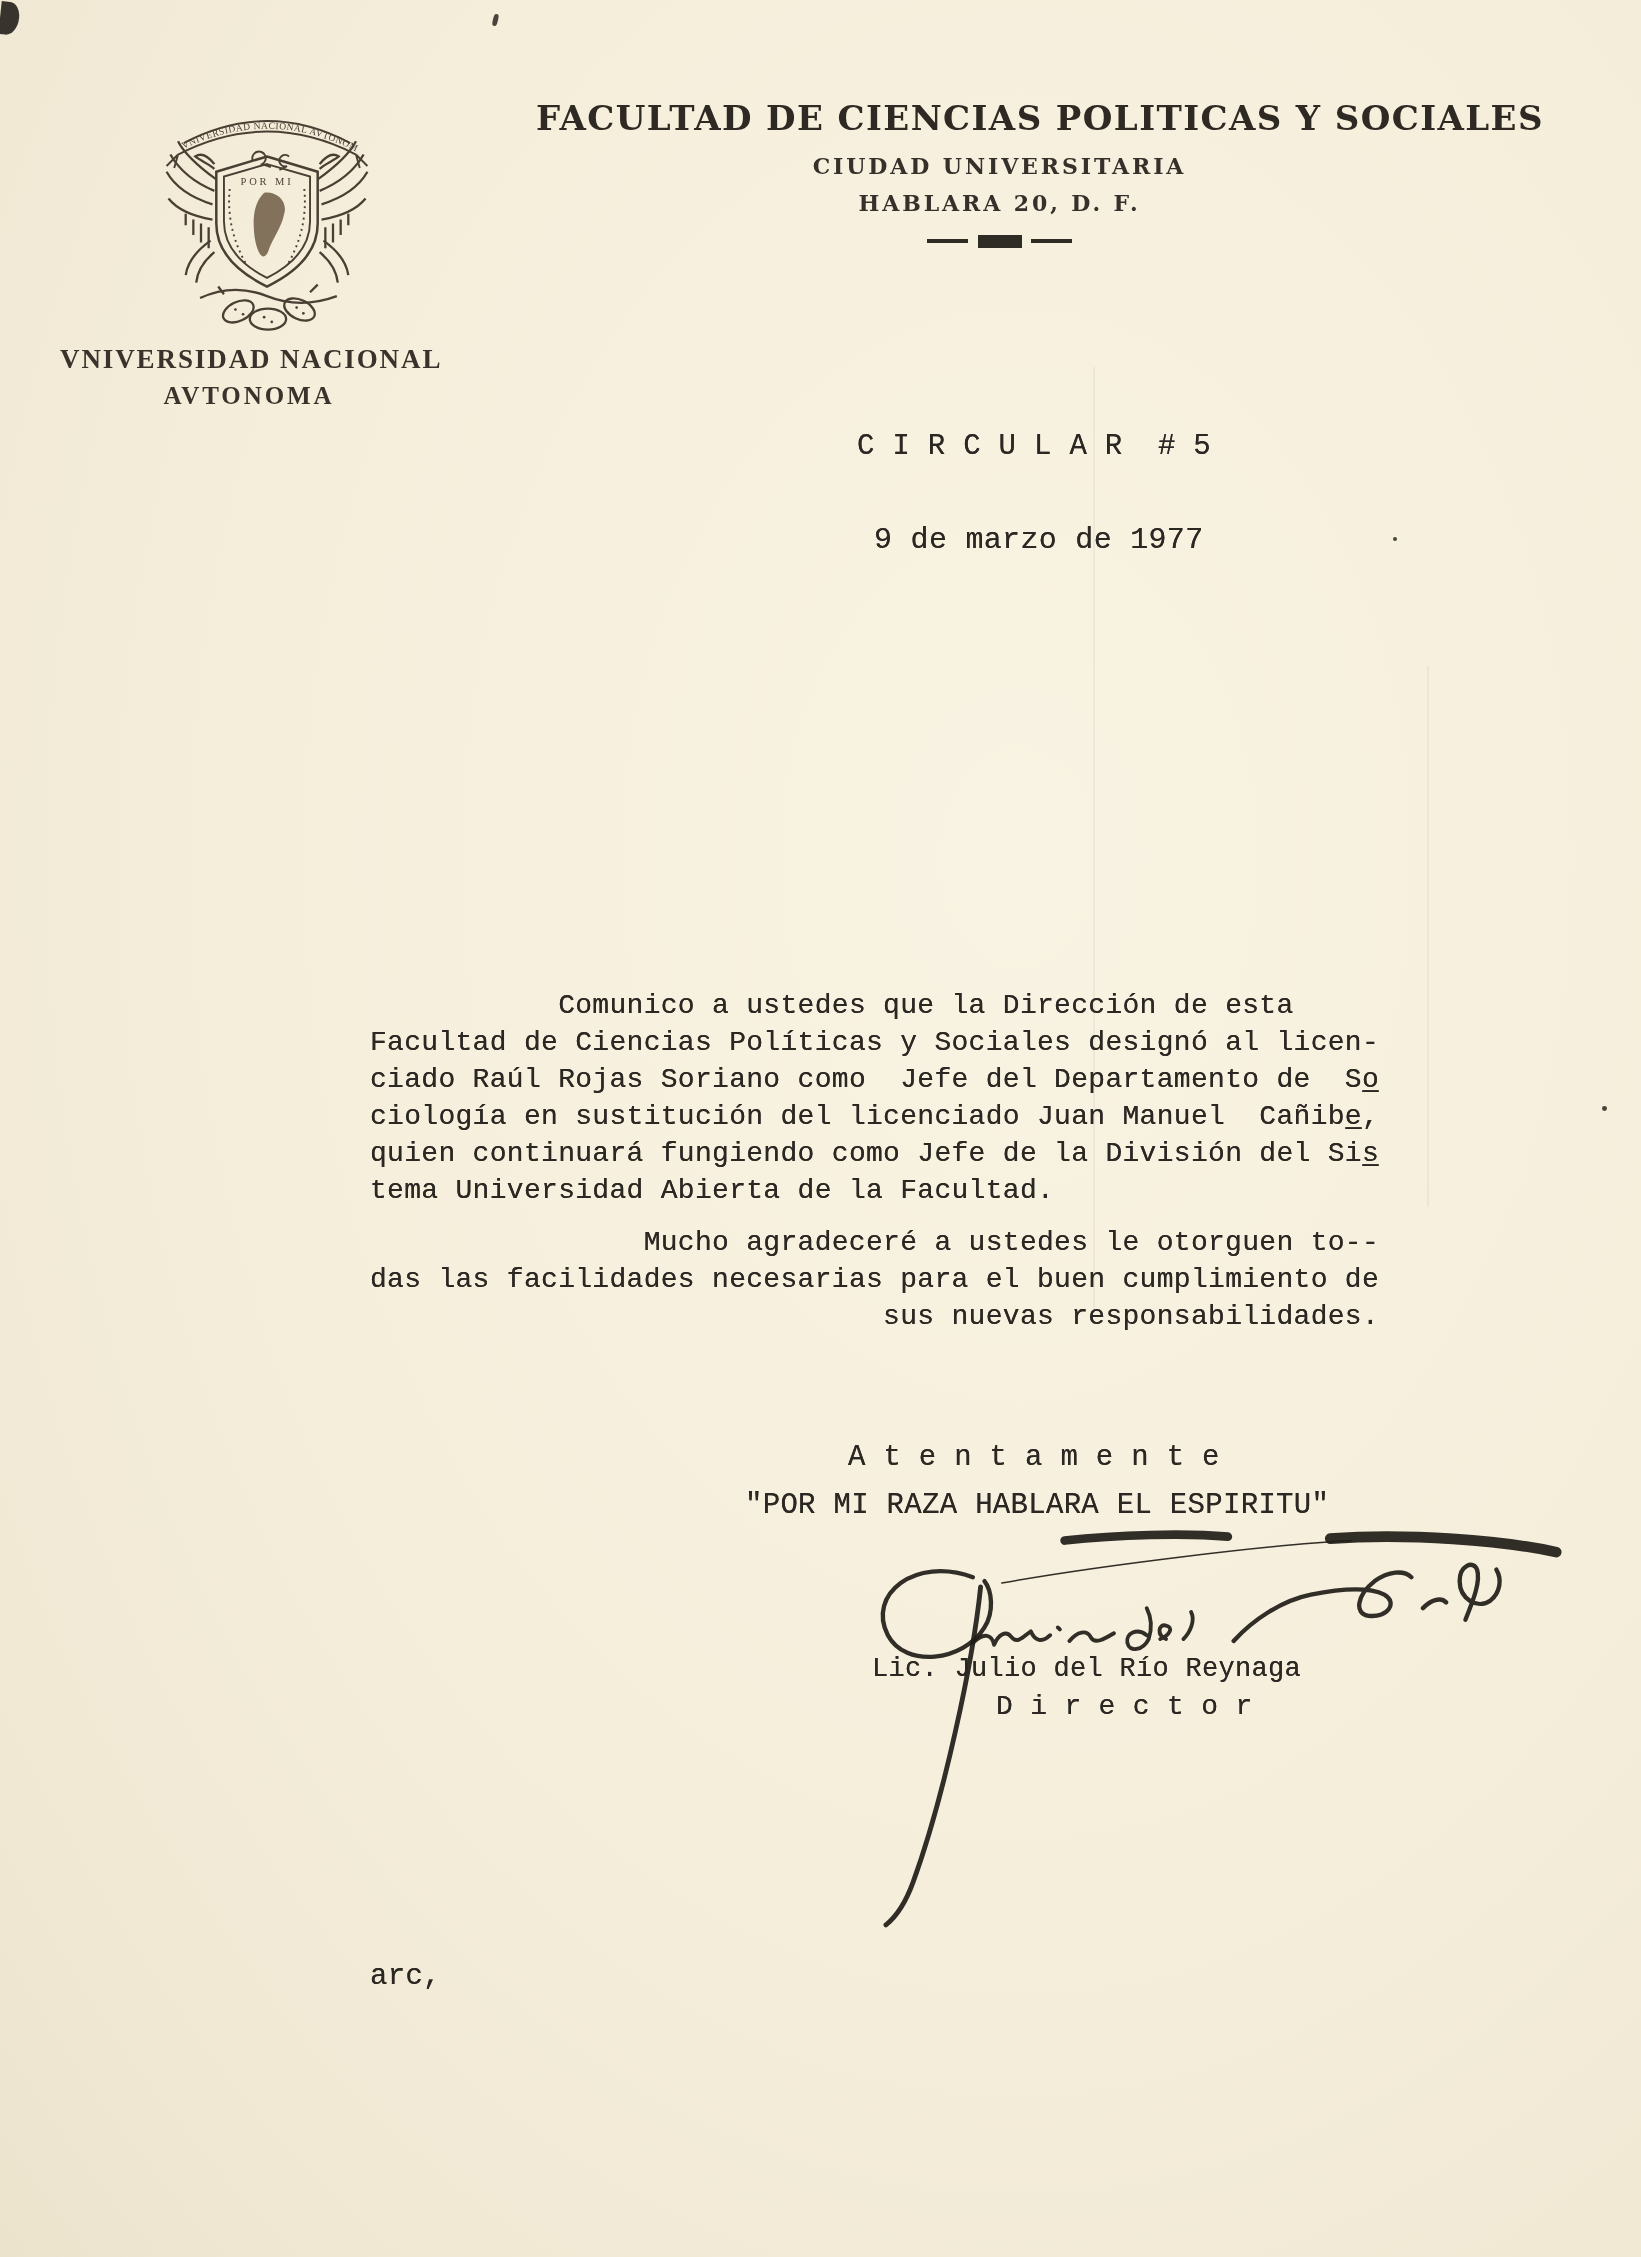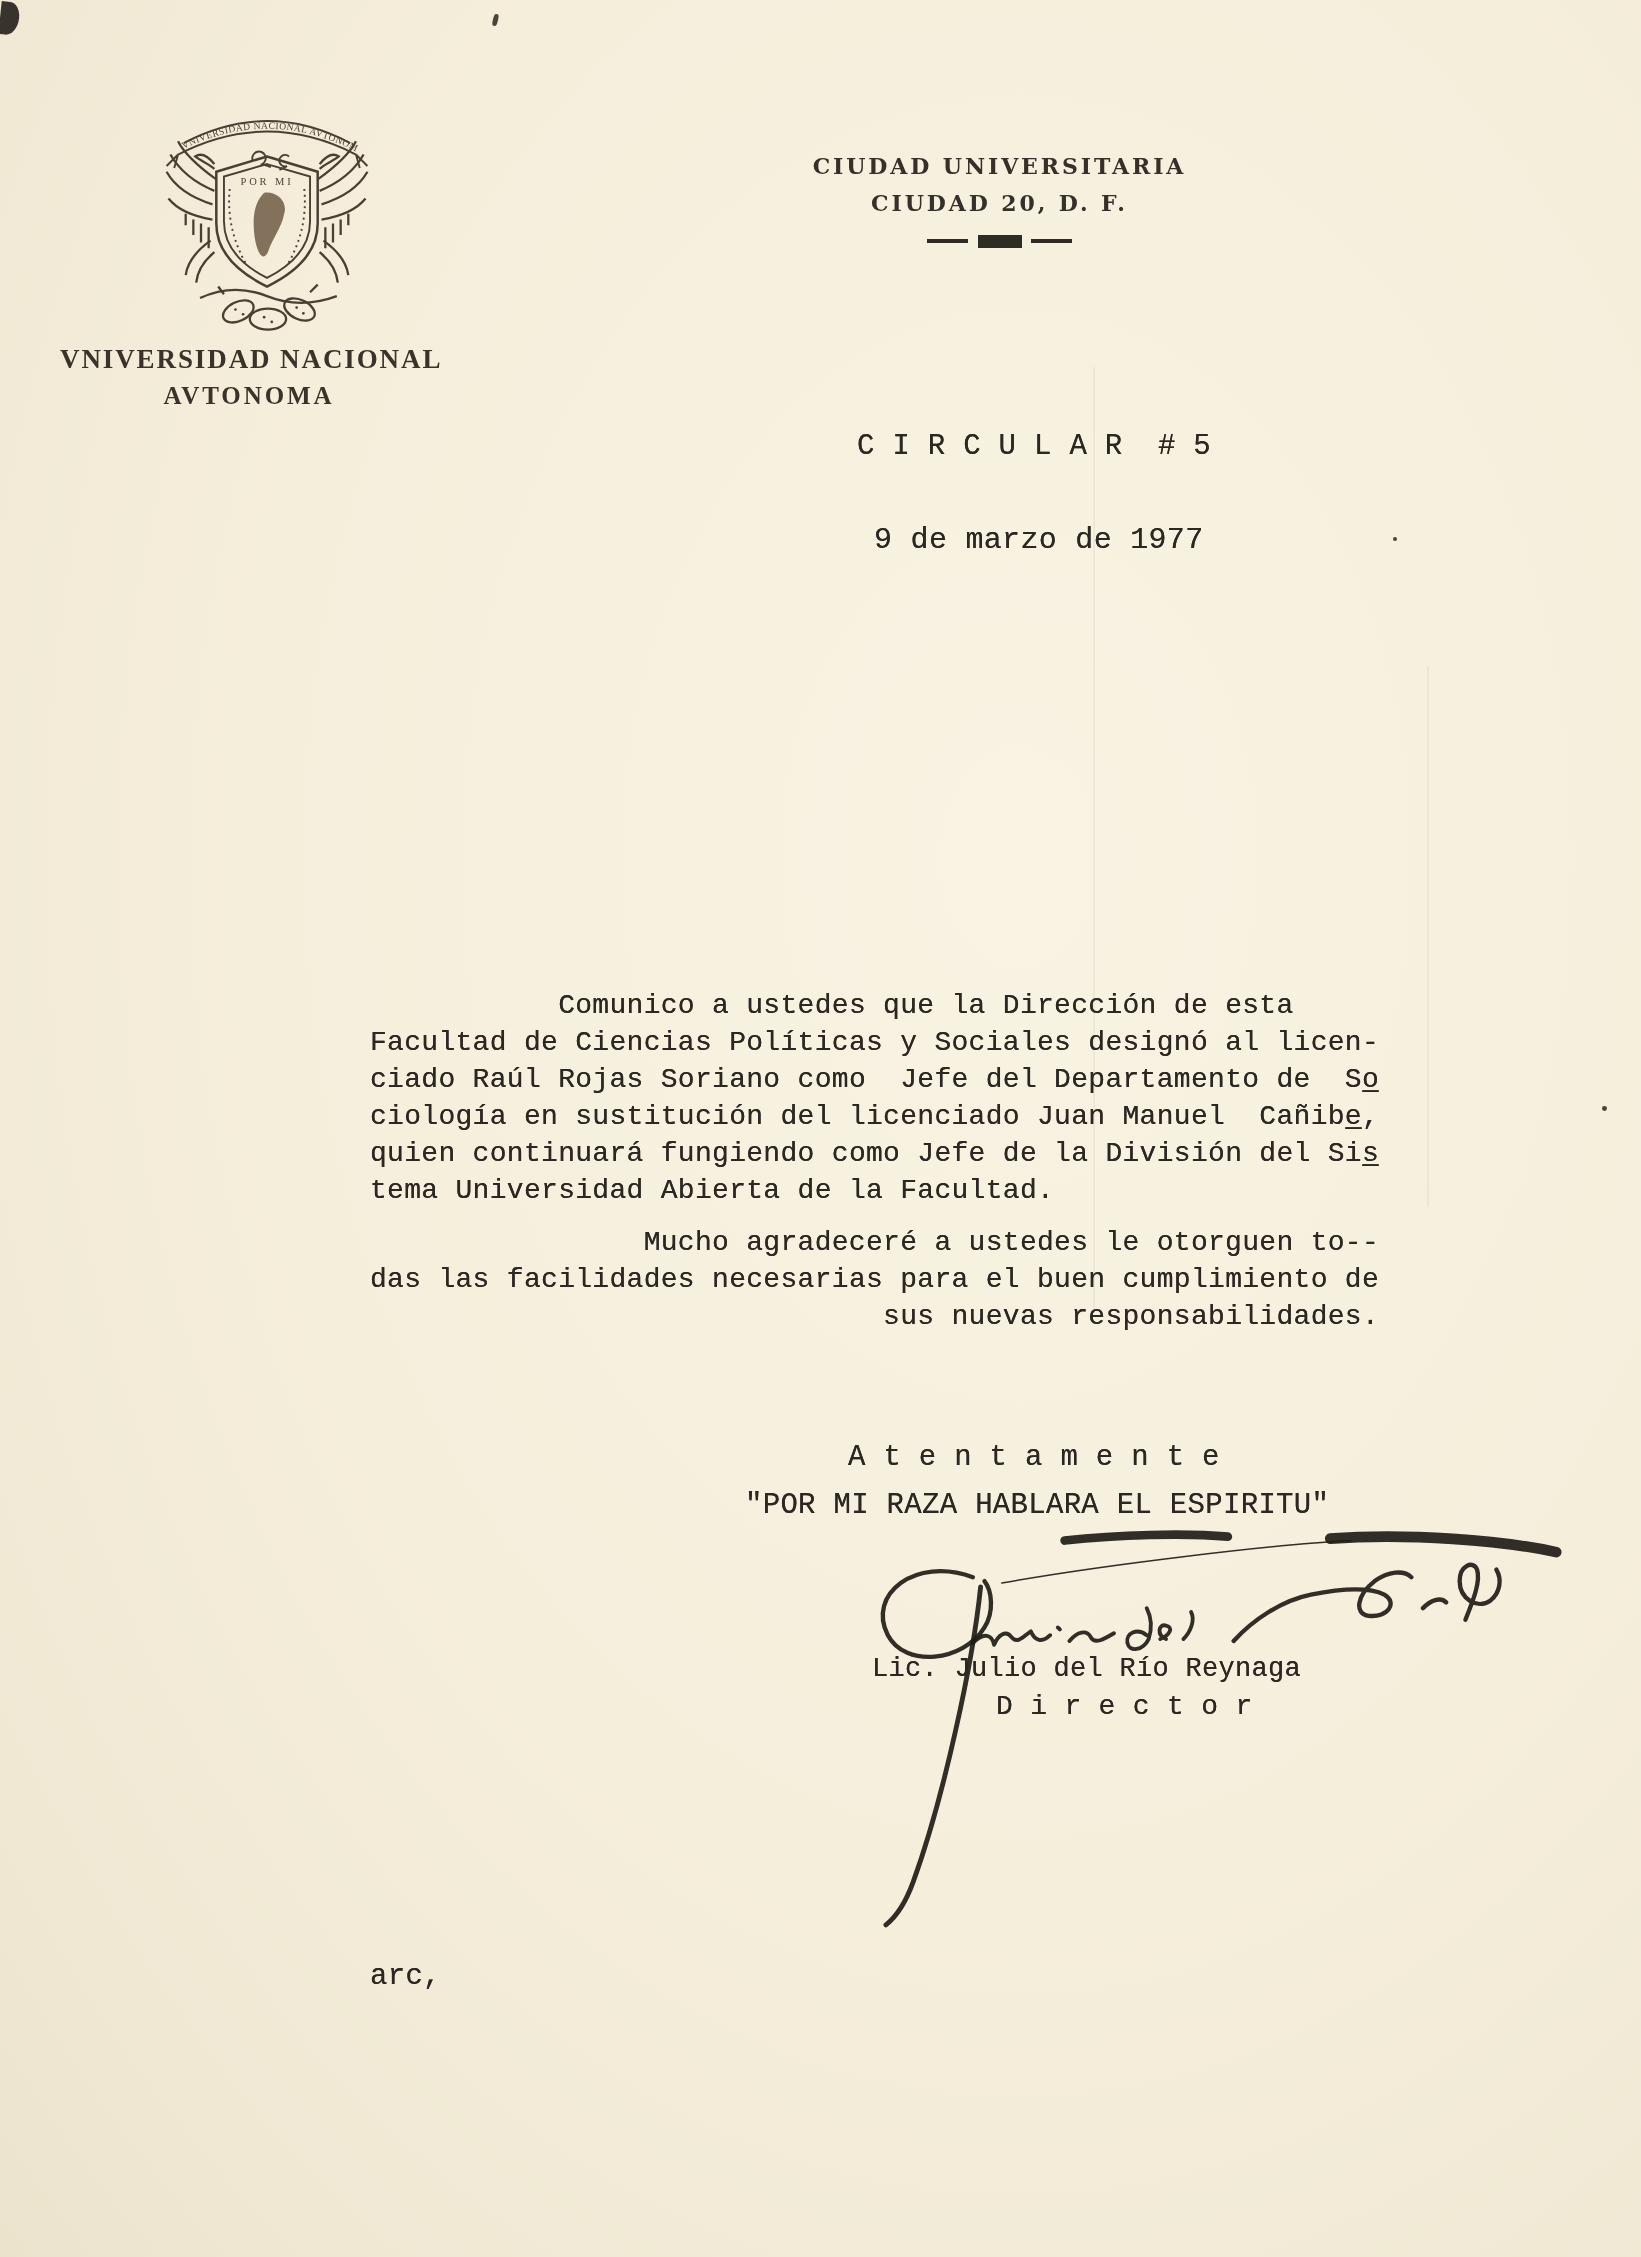--- a/index.html
+++ b/index.html
@@ -137,22 +137,23 @@
     <g fill="#4a3f33">
       <circle cx="82" cy="222" r="1.4"></circle>
         <circle cx="90" cy="227" r="1.4"></circle>
       <circle cx="112" cy="230" r="1.4"></circle>
         <circle cx="120" cy="235" r="1.4"></circle>
       <circle cx="146" cy="220" r="1.4"></circle>
         <circle cx="153" cy="226" r="1.4"></circle>
     </g>
   </svg>
 
+  <div class="faculty-title">FACULTAD DE CIENCIAS POLITICAS Y SOCIALES</div>
   <div class="addr addr1">CIUDAD UNIVERSITARIA</div>
-  <div class="addr addr2">CIUDAD 20, D. F.</div>
+  <div class="addr addr2">HABLARA 20, D. F.</div>
   <div class="divider">
     <span class="dash"></span>
     <span class="block"></span>
     <span class="dash"></span>
   </div>
   <div class="uni-name">
     <div class="l1">VNIVERSIDAD NACIONAL</div>
     <div class="l2">AVTONOMA</div>
   </div>
 

